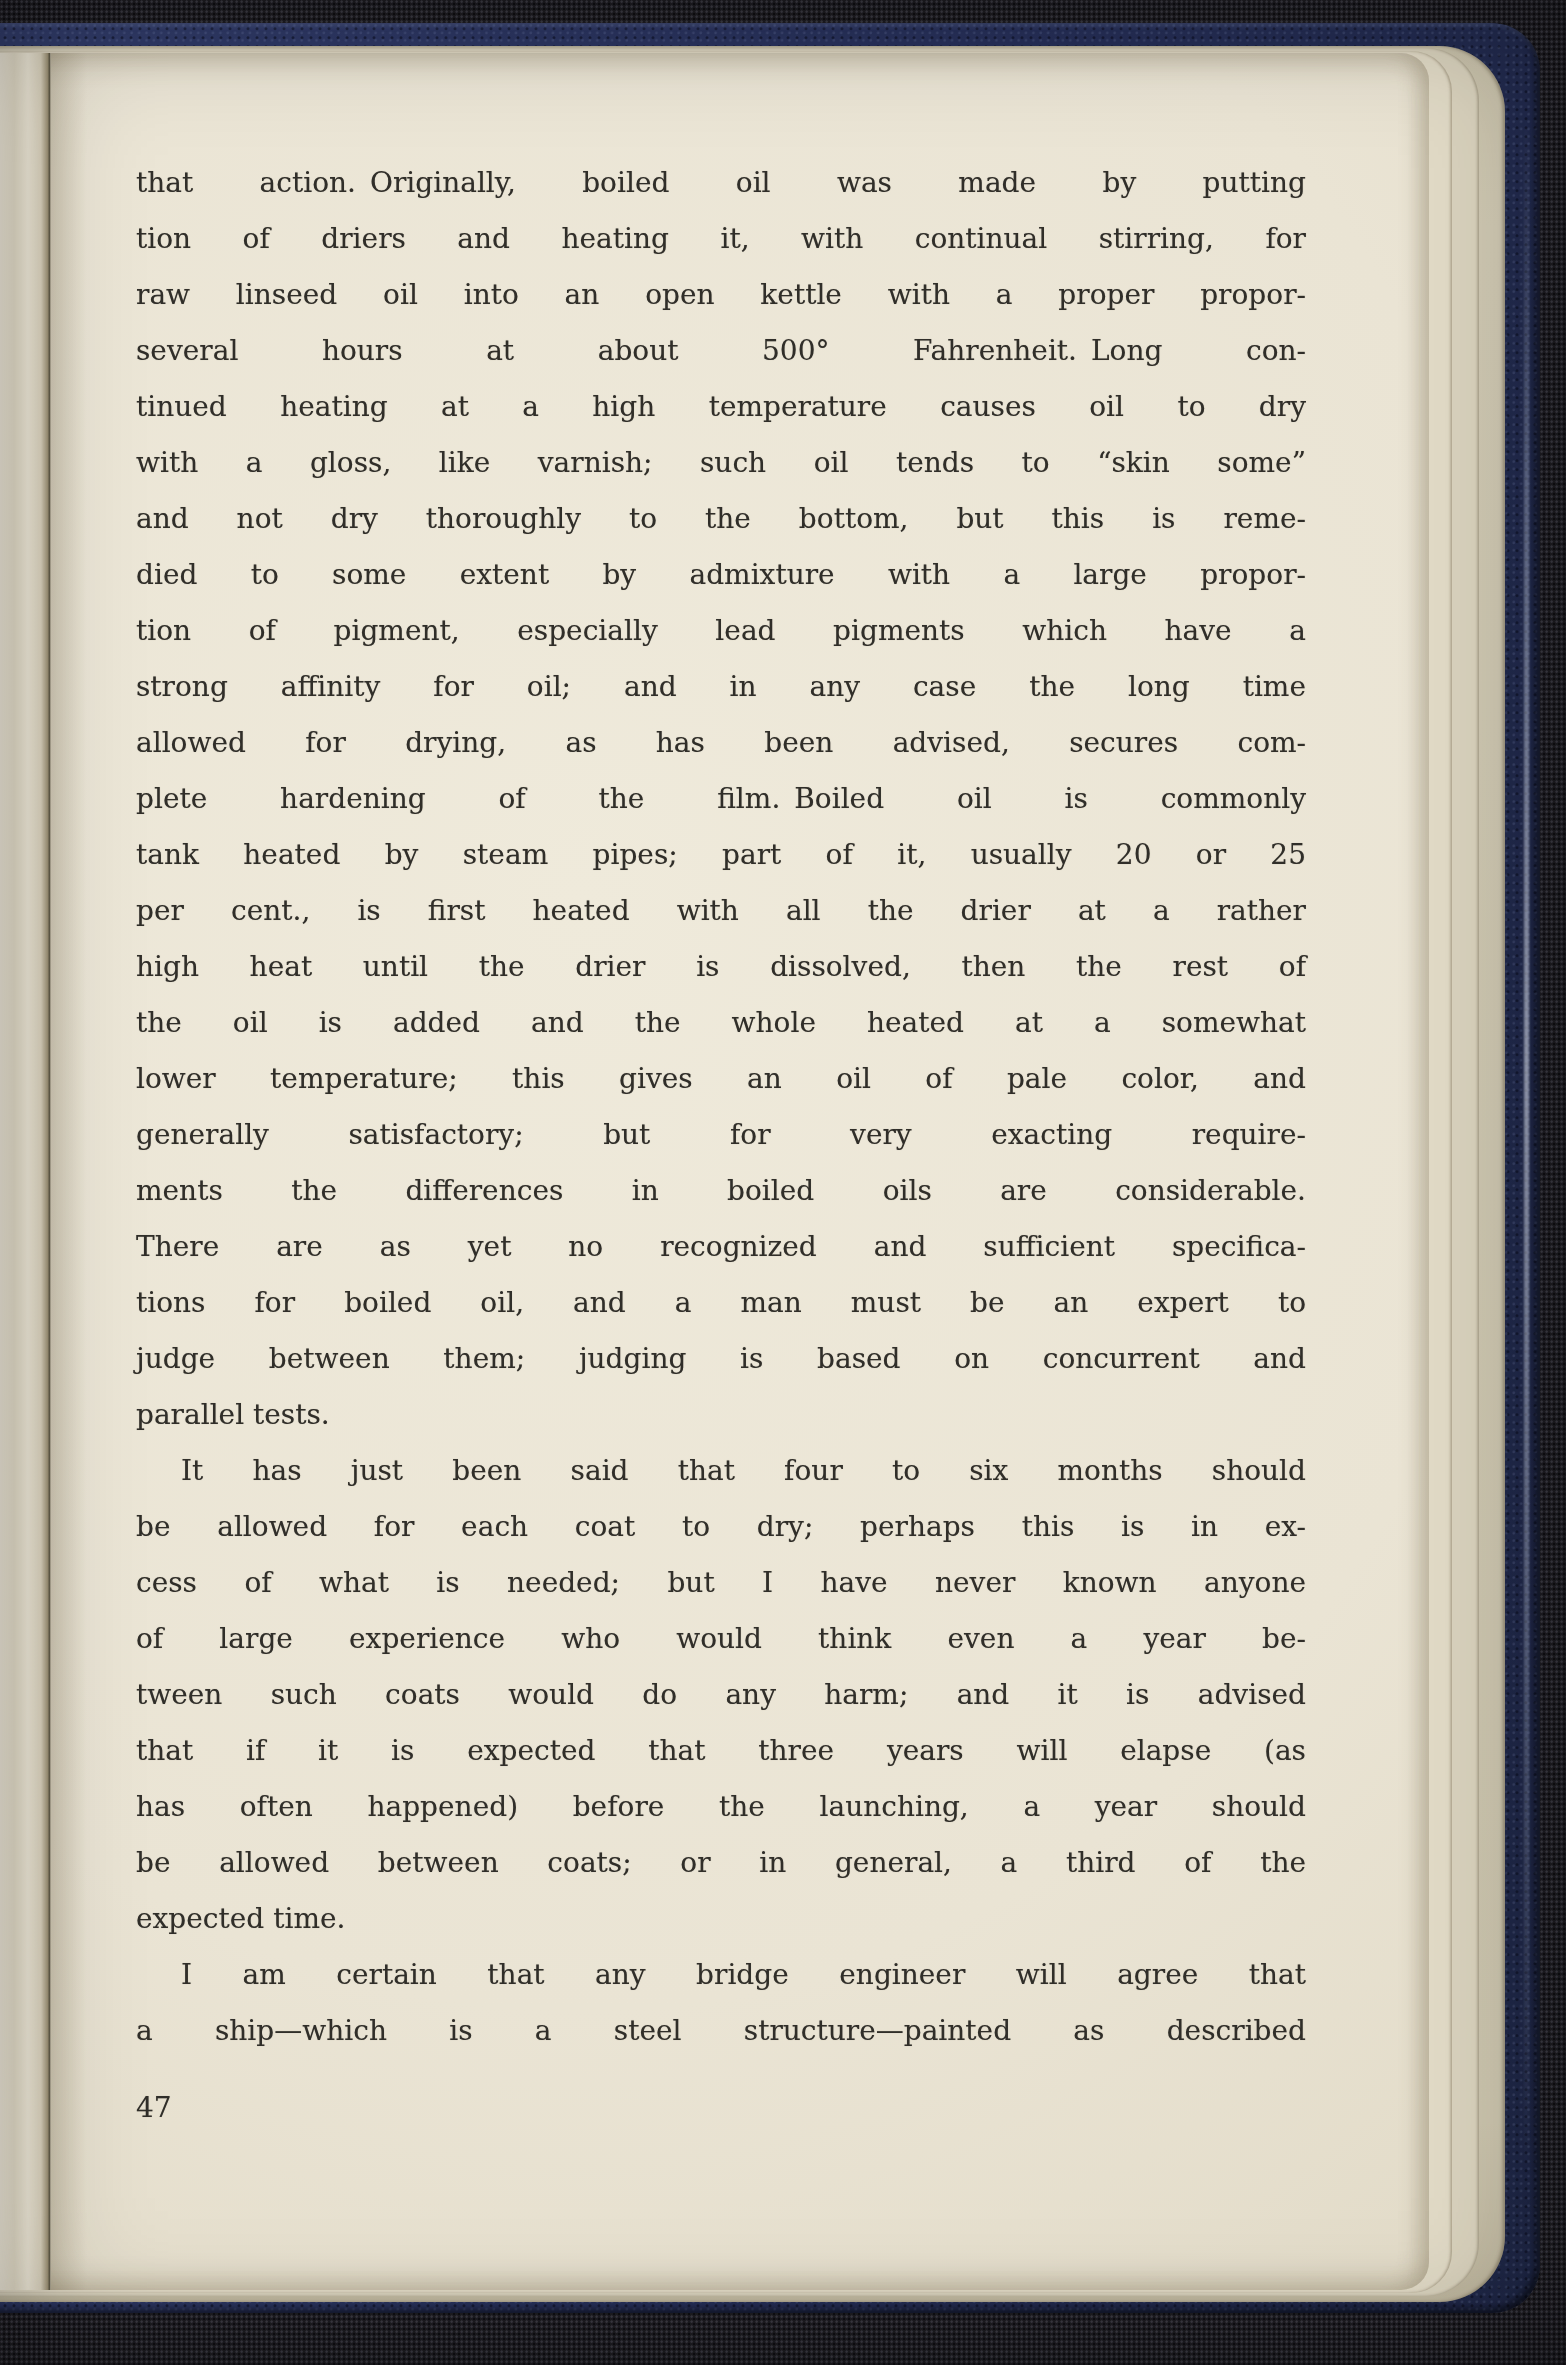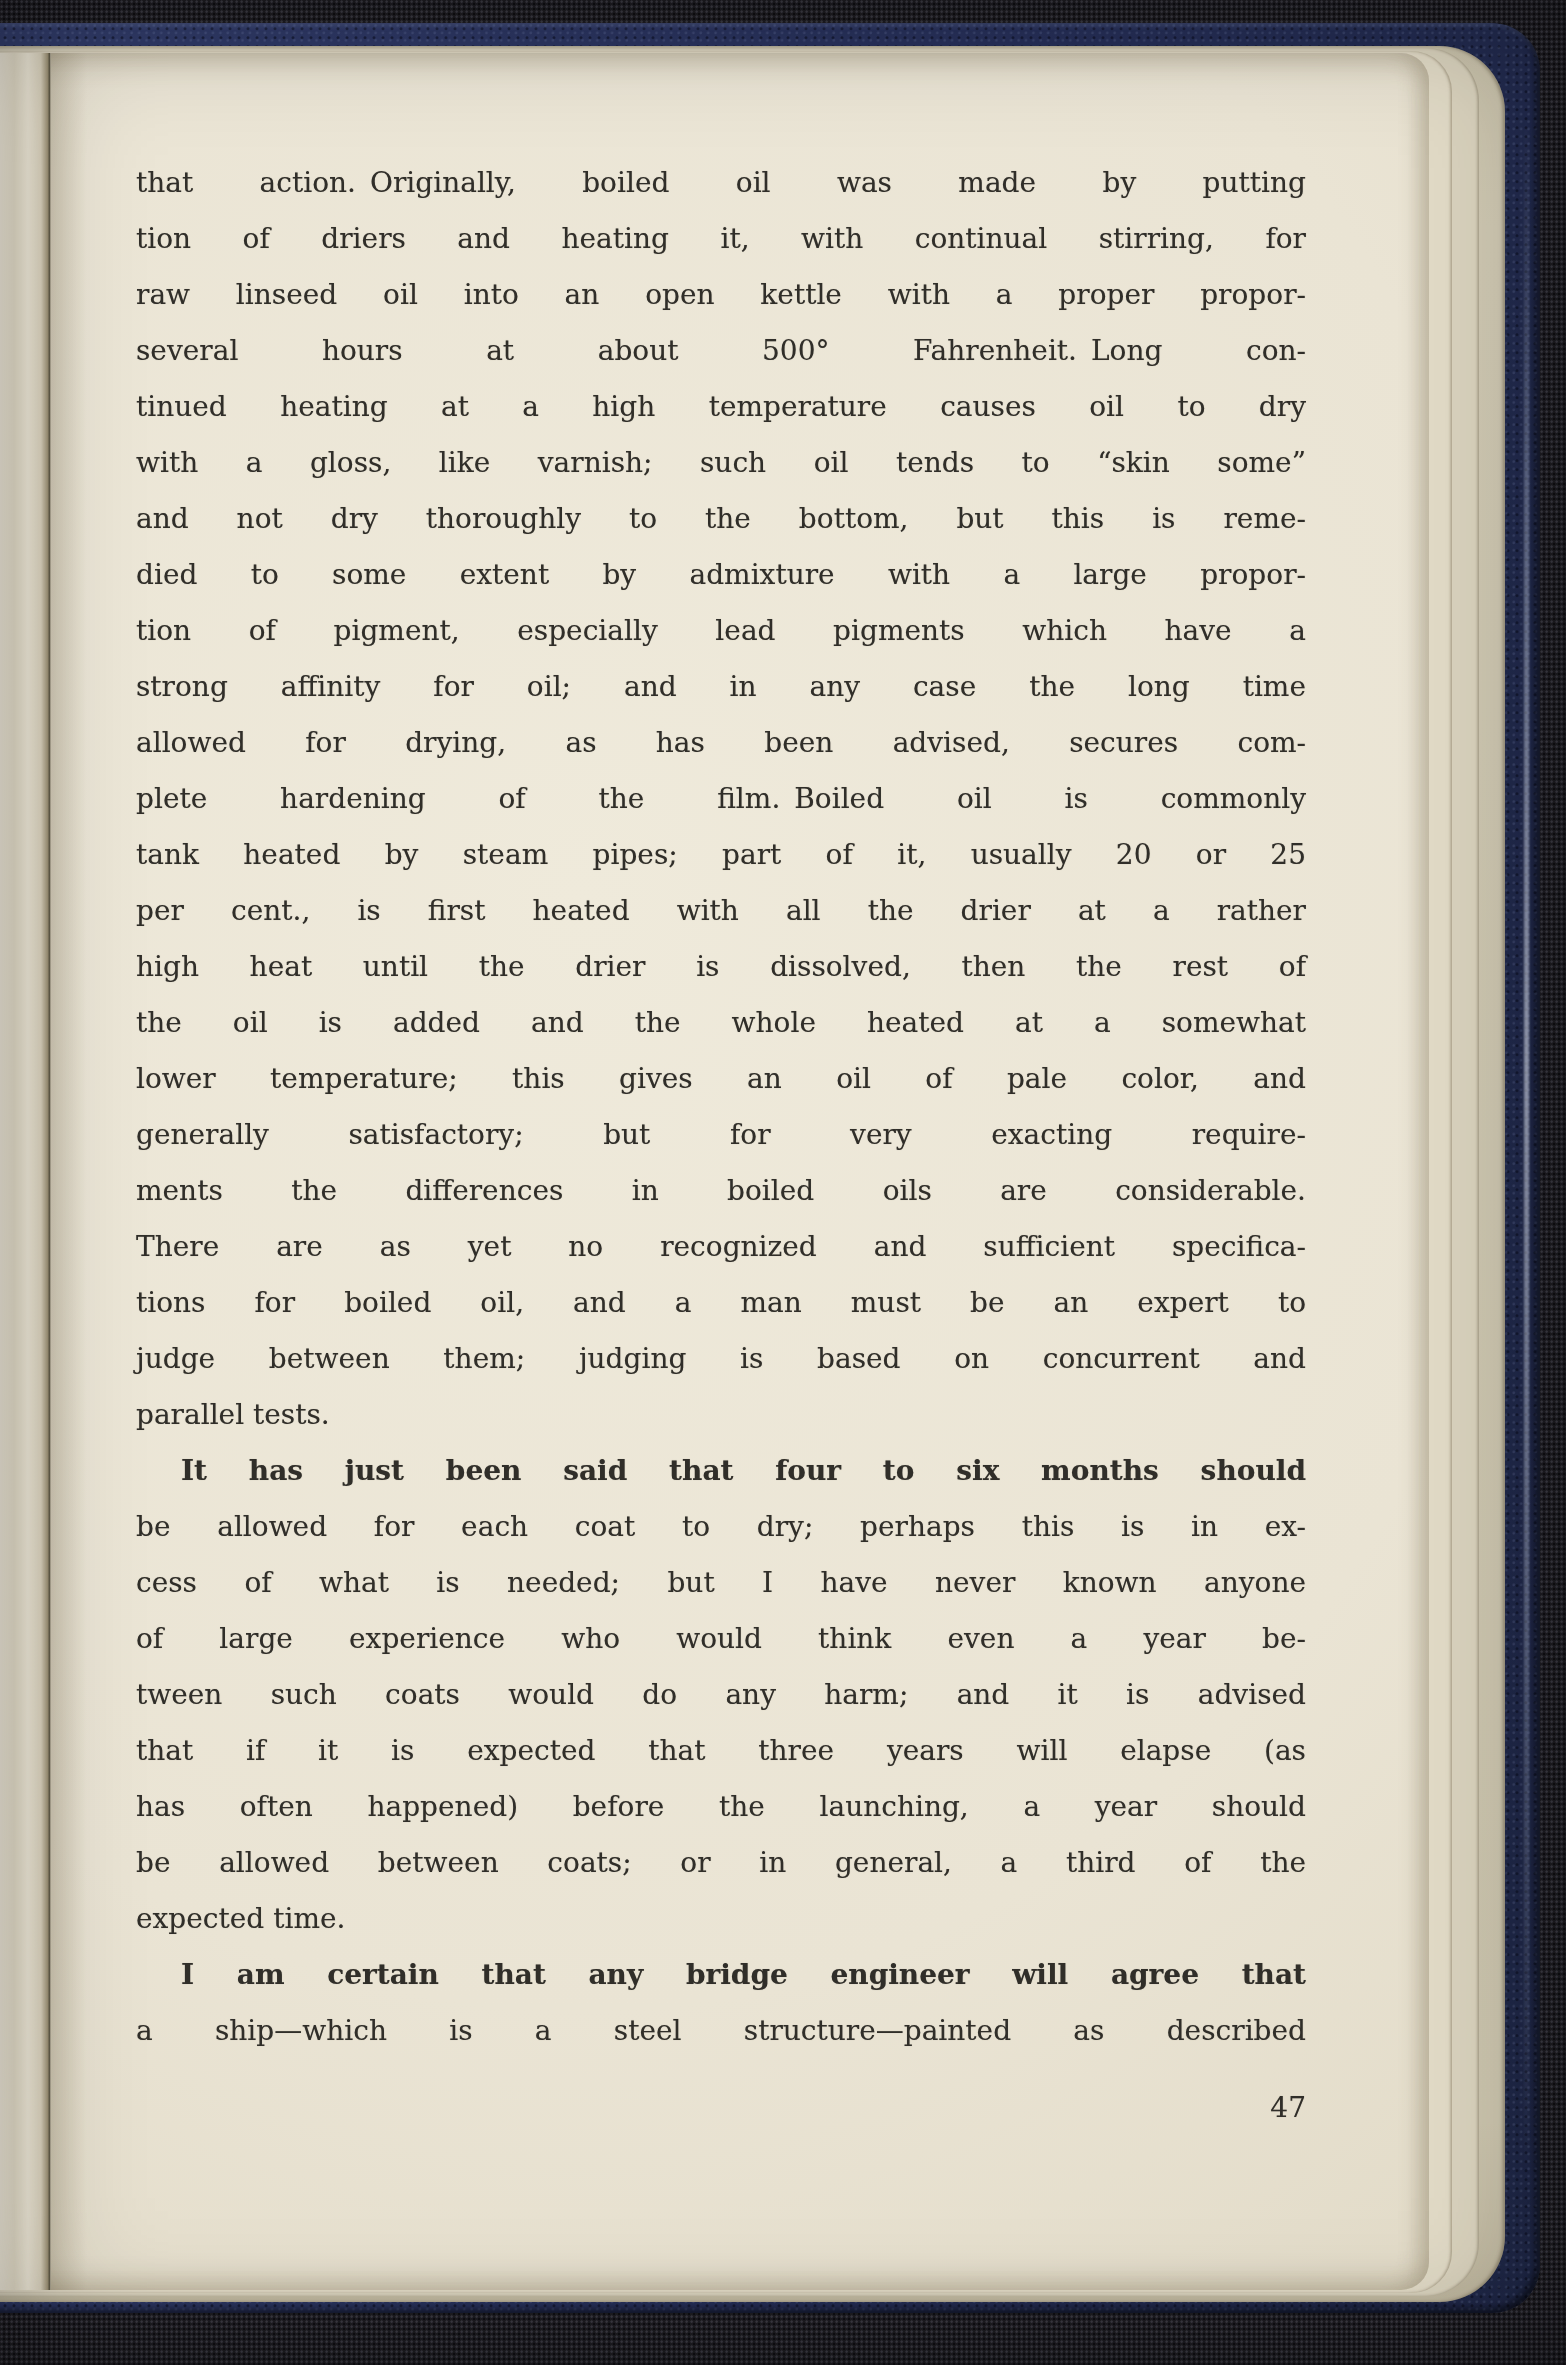--- a/index.html
+++ b/index.html
@@ -62,22 +62,22 @@
     background:linear-gradient(90deg,rgba(110,95,60,.22),rgba(110,95,60,0));
   }
   
   .textblock{
     position:absolute;left:169px;top:102px;width:1170px;
     font-size:28px;line-height:56px;color:#302e29;
     text-shadow:0 0 0.8px rgba(48,46,41,.35);
   }
   .line{text-align:justify;text-align-last:justify;}
   .line.flush{text-align-last:left;}
-  .line.indent{text-indent:45px;font-weight:bold;}
-  .pagenum{margin-top:21.4px;text-align:right;}
+  .line.indent{text-indent:45px;}
+  .pagenum{margin-top:21.4px;text-align:left;}
   
   .vignette{position:absolute;inset:0;pointer-events:none;
     box-shadow:inset 0 0 140px rgba(0,0,0,.32);}
 </style>
 </head>
 <body>
 
 <div class="backdrop"></div>
 
 <div class="cover">

